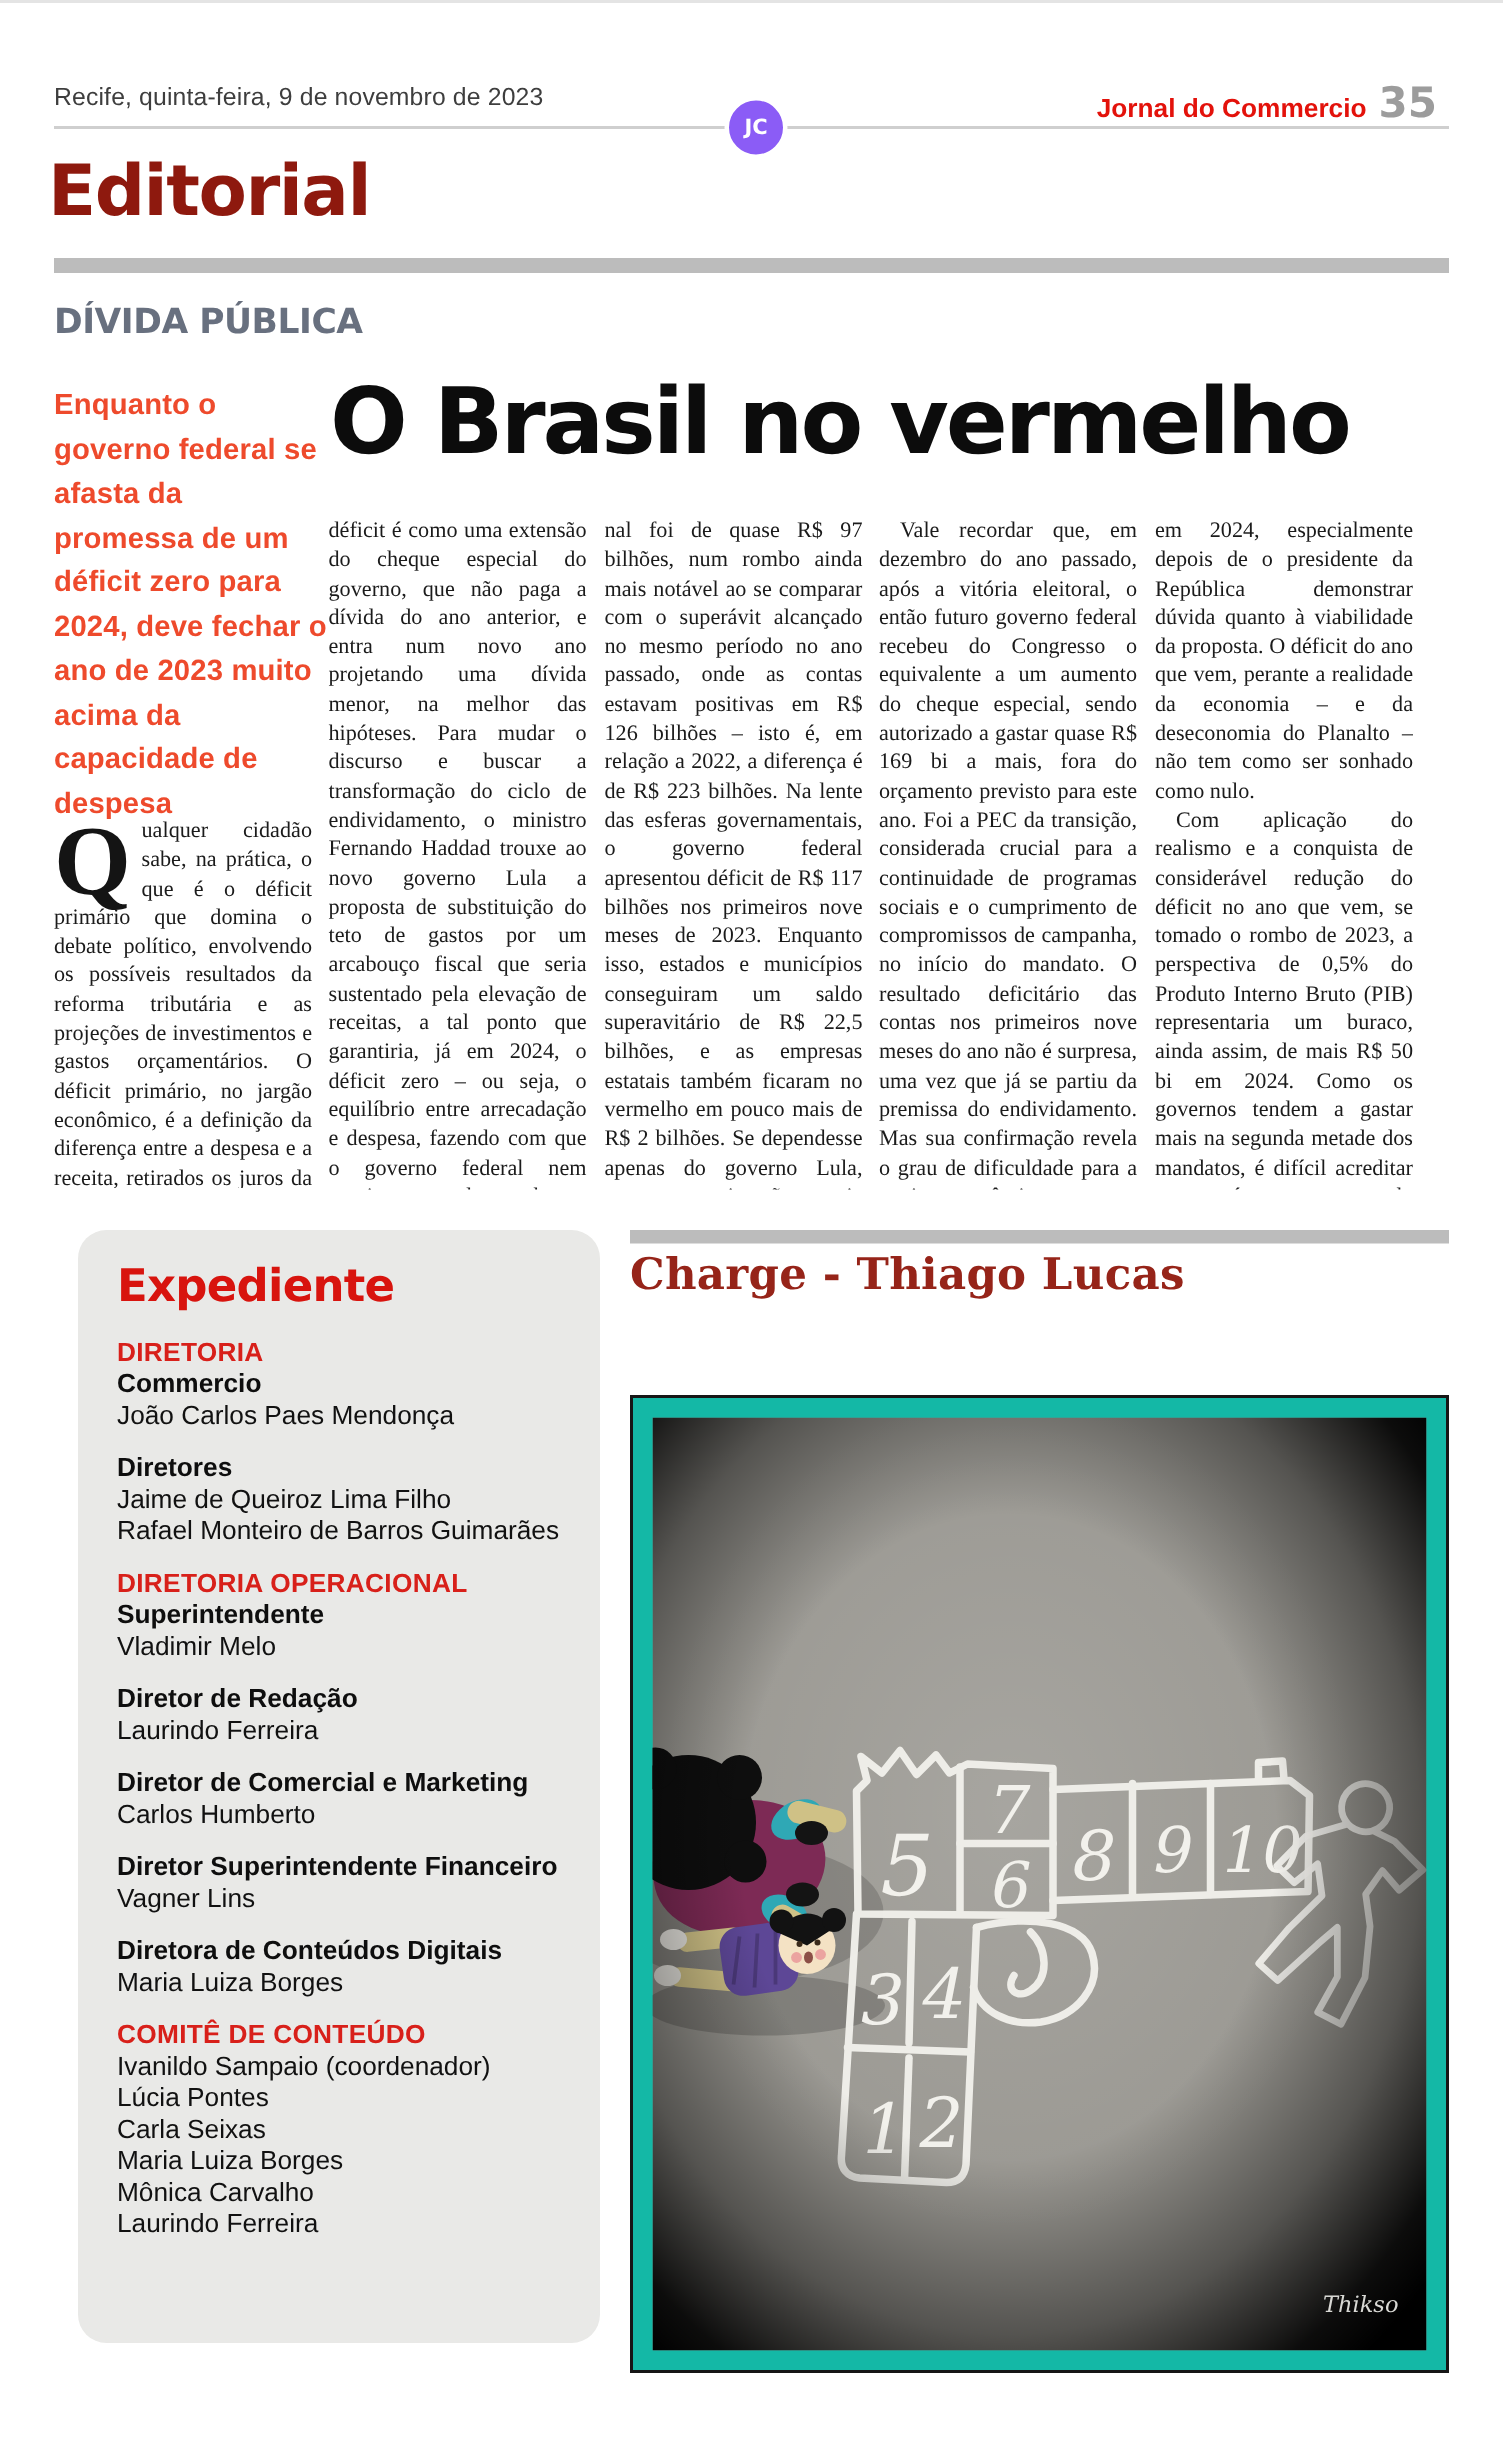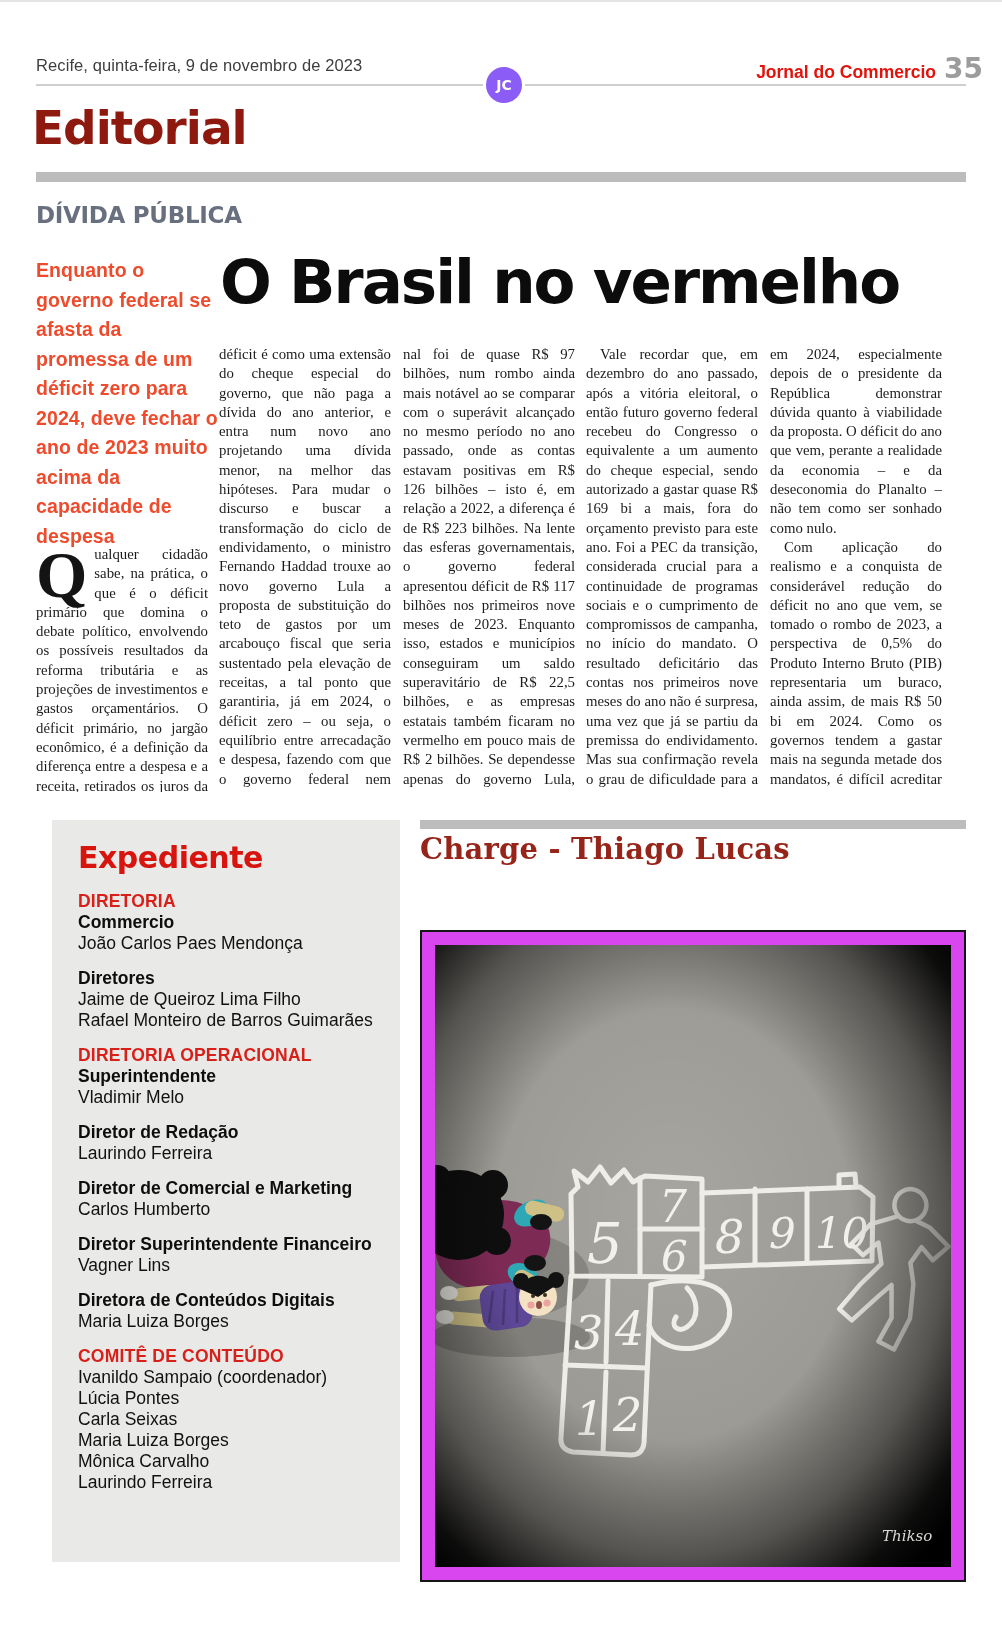--- a/index.html
+++ b/index.html
@@ -8,21 +8,21 @@
   .abs{position:absolute;}
 
   .top-edge{top:0;left:0;width:1002px;height:2px;background:#e4e4e4;}
 
   
   .date{top:56px;left:36px;font-size:16.5px;color:#3e3e3e;letter-spacing:.1px;}
   .head-rule{top:84px;left:36px;width:930px;height:2px;background:#cfcfcf;}
   .jc-logo{top:64px;left:483px;width:36px;height:36px;border-radius:50%;
            background:#8b5cf6;border:3px solid #fff;display:flex;align-items:center;justify-content:center;}
   .jc-logo span{color:#fff;font-weight:700;font-size:14px;font-family:"DejaVu Sans",sans-serif;}
-  .brand-wrap{top:52px;right:19px;display:flex;align-items:baseline;gap:8px;text-align:right;}
+  .brand-wrap{top:52px;right:44px;display:flex;align-items:baseline;gap:8px;text-align:right;}
   .brand{font-size:17.5px;font-weight:700;color:#e3120b;}
   .page-num{font-size:28px;font-weight:700;color:#9c9c9c;font-family:"DejaVu Sans",sans-serif;}
 
   .section-title{top:100px;left:32px;font-family:"DejaVu Sans",sans-serif;font-weight:700;
                  font-size:47px;color:#8e190e;letter-spacing:-1px;}
   .bar{background:#bcbcbc;}
   .bar1{top:172px;left:36px;width:930px;height:10px;}
   .kicker{top:202px;left:36px;font-family:"DejaVu Sans",sans-serif;font-weight:700;
           font-size:23px;color:#68707f;letter-spacing:-.3px;}
 
@@ -37,35 +37,35 @@
   .col p.indent{text-indent:14px;}
   .col-1{left:36px;top:545px;height:247px;}
   .col-2{left:219px;top:345px;height:448px;}
   .col-3{left:403px;top:345px;height:448px;}
   .col-4{left:586px;top:345px;height:448px;}
   .col-5{left:770px;top:345px;height:448px;}
   .dropcap{float:left;font-family:"Liberation Serif",serif;font-weight:700;font-size:66px;
            line-height:52px;padding:4px 7px 0 0;color:#141414;}
 
   
-  .exp-panel{left:52px;top:820px;width:348px;height:742px;background:#e9e9e7;border-radius:0;
+  .exp-panel{left:52px;top:820px;width:348px;height:742px;background:#e9e9e7;border-radius:19px;
              box-sizing:border-box;padding:20px 26px;}
   .exp-title{font-family:"DejaVu Sans",sans-serif;font-weight:700;font-size:30px;color:#d8140e;
              letter-spacing:-.5px;margin:0 0 16px 0;}
   .exp-row{font-size:17.5px;line-height:21px;color:#111;}
   .exp-row.red{color:#d8201a;font-weight:700;letter-spacing:.2px;}
   .exp-row.bold{font-weight:700;color:#0e0e0e;}
   .exp-row.gap{height:14px;}
 
   
   .bar2{top:820px;left:420px;width:546px;height:9px;}
   .charge-title{top:832px;left:420px;font-family:"DejaVu Serif",serif;font-weight:700;
                 font-size:29px;color:#962419;letter-spacing:.2px;}
   .charge-frame{top:930px;left:420px;width:546px;height:652px;border:2px solid #161616;
-                box-sizing:border-box;background:#d946ef;padding:13px;}
+                box-sizing:border-box;background:#14b8a6;padding:13px;}
   .charge-frame svg{display:block;}
   .chalk-num{font-family:"DejaVu Serif",serif;font-style:italic;fill:#f2f1ec;}
   .signature{font-family:"DejaVu Serif",serif;font-style:italic;fill:#d8d8d4;font-size:15px;}
 </style>
 </head>
 <body>
 
 <div class="page">
 
   <div class="abs top-edge"></div>

